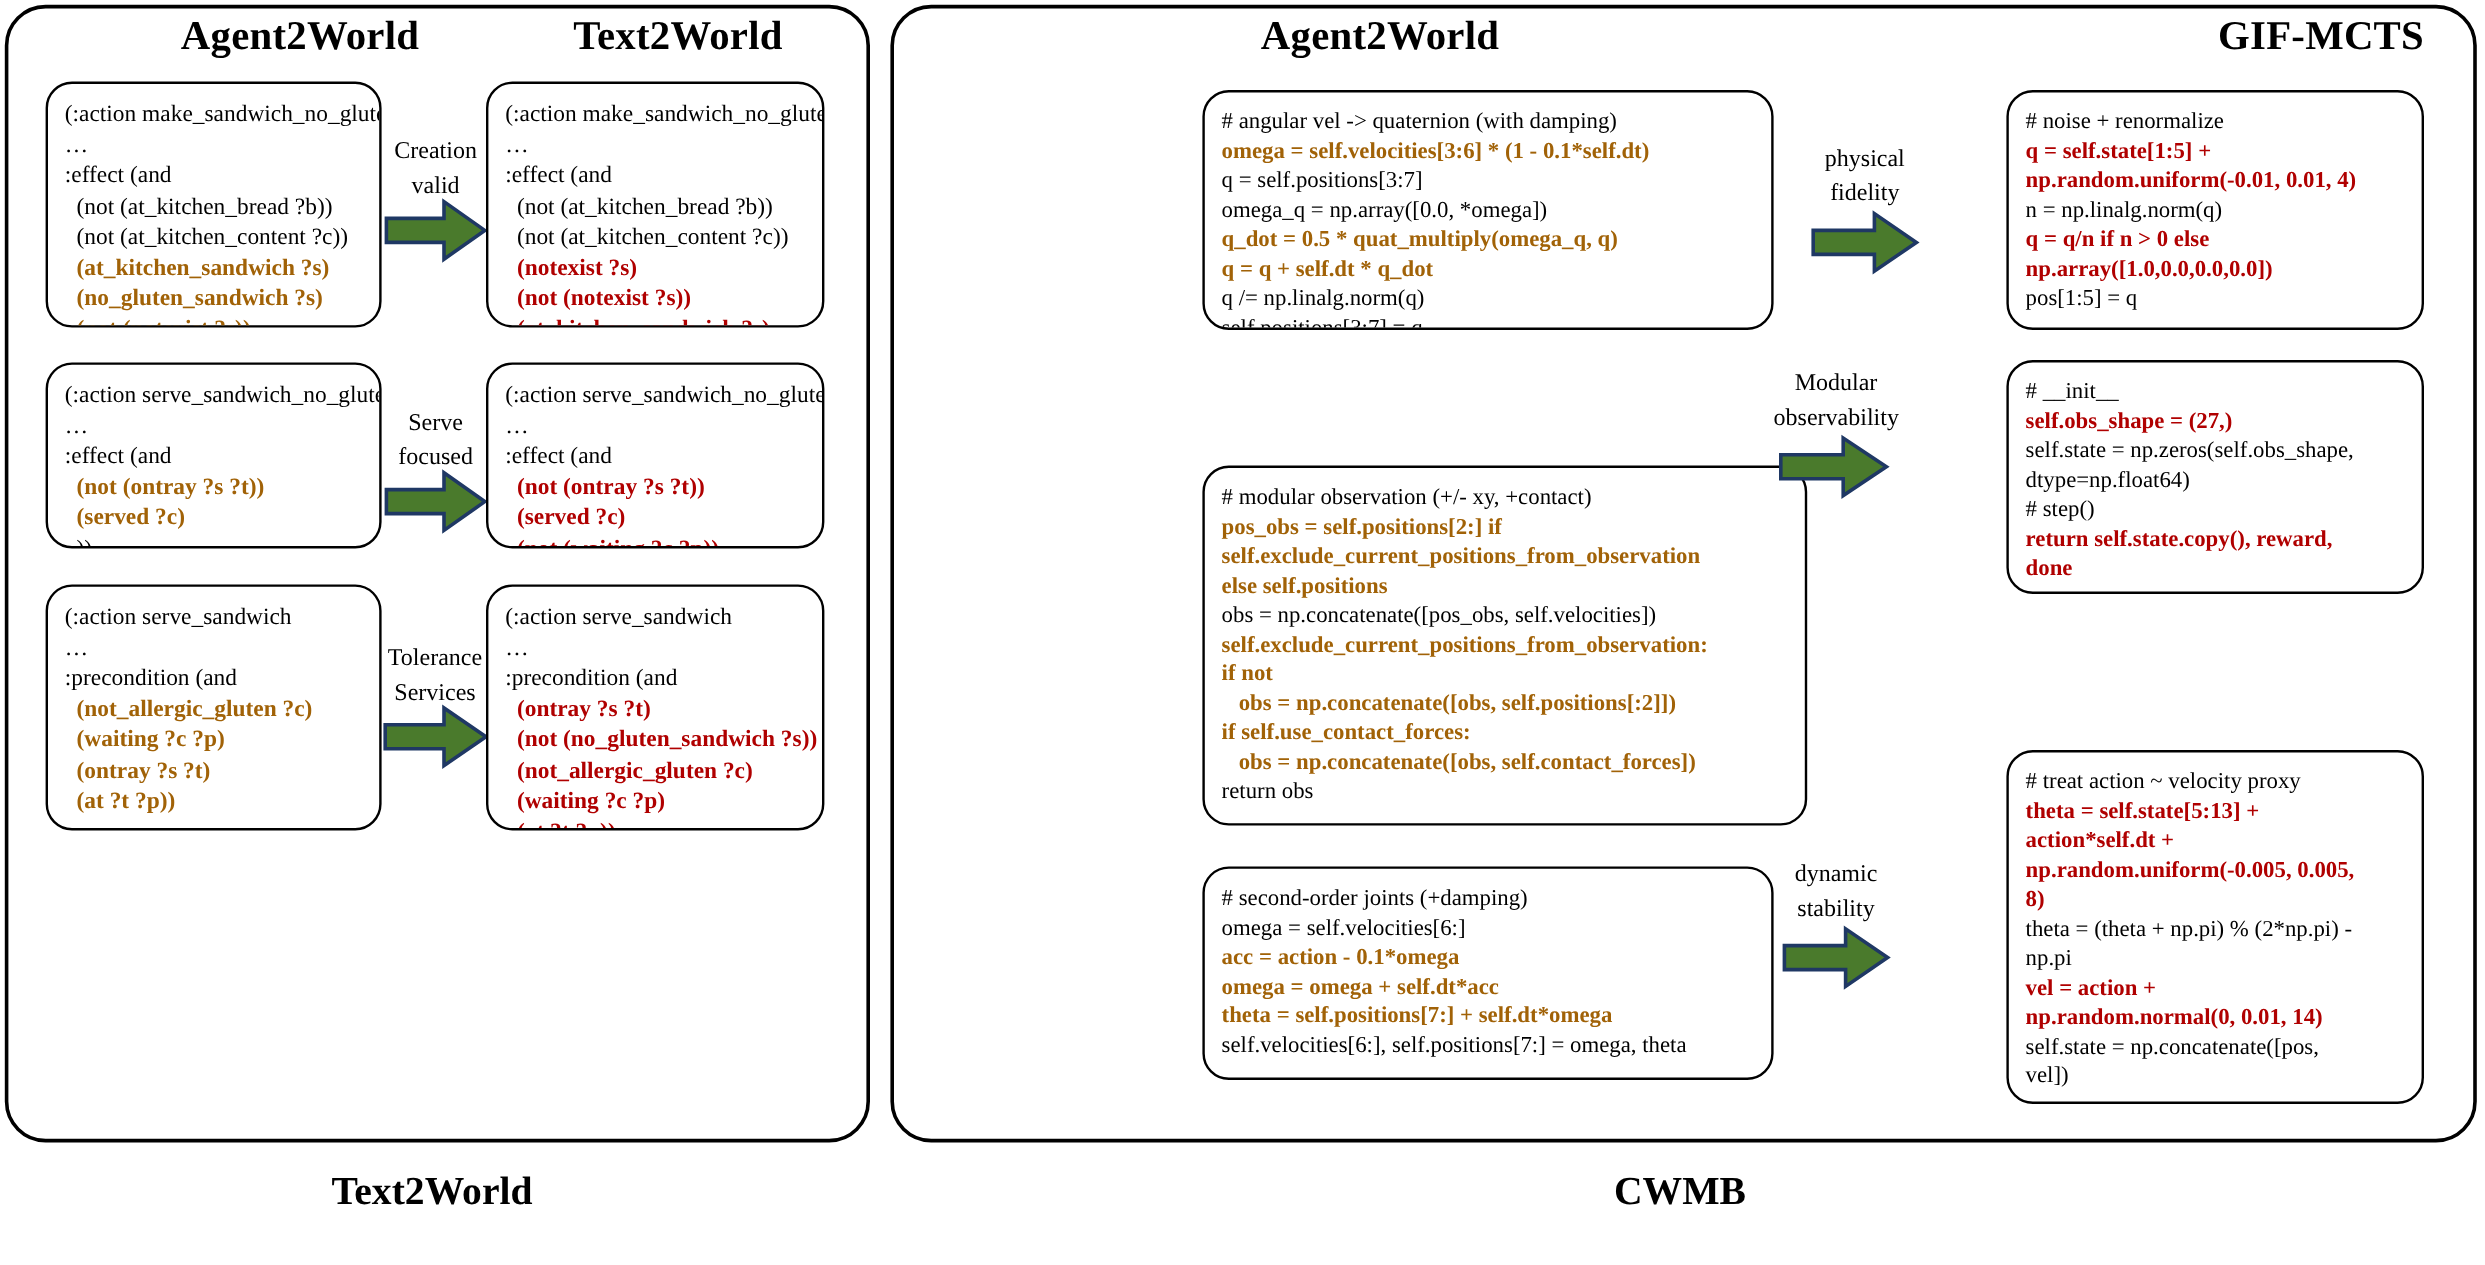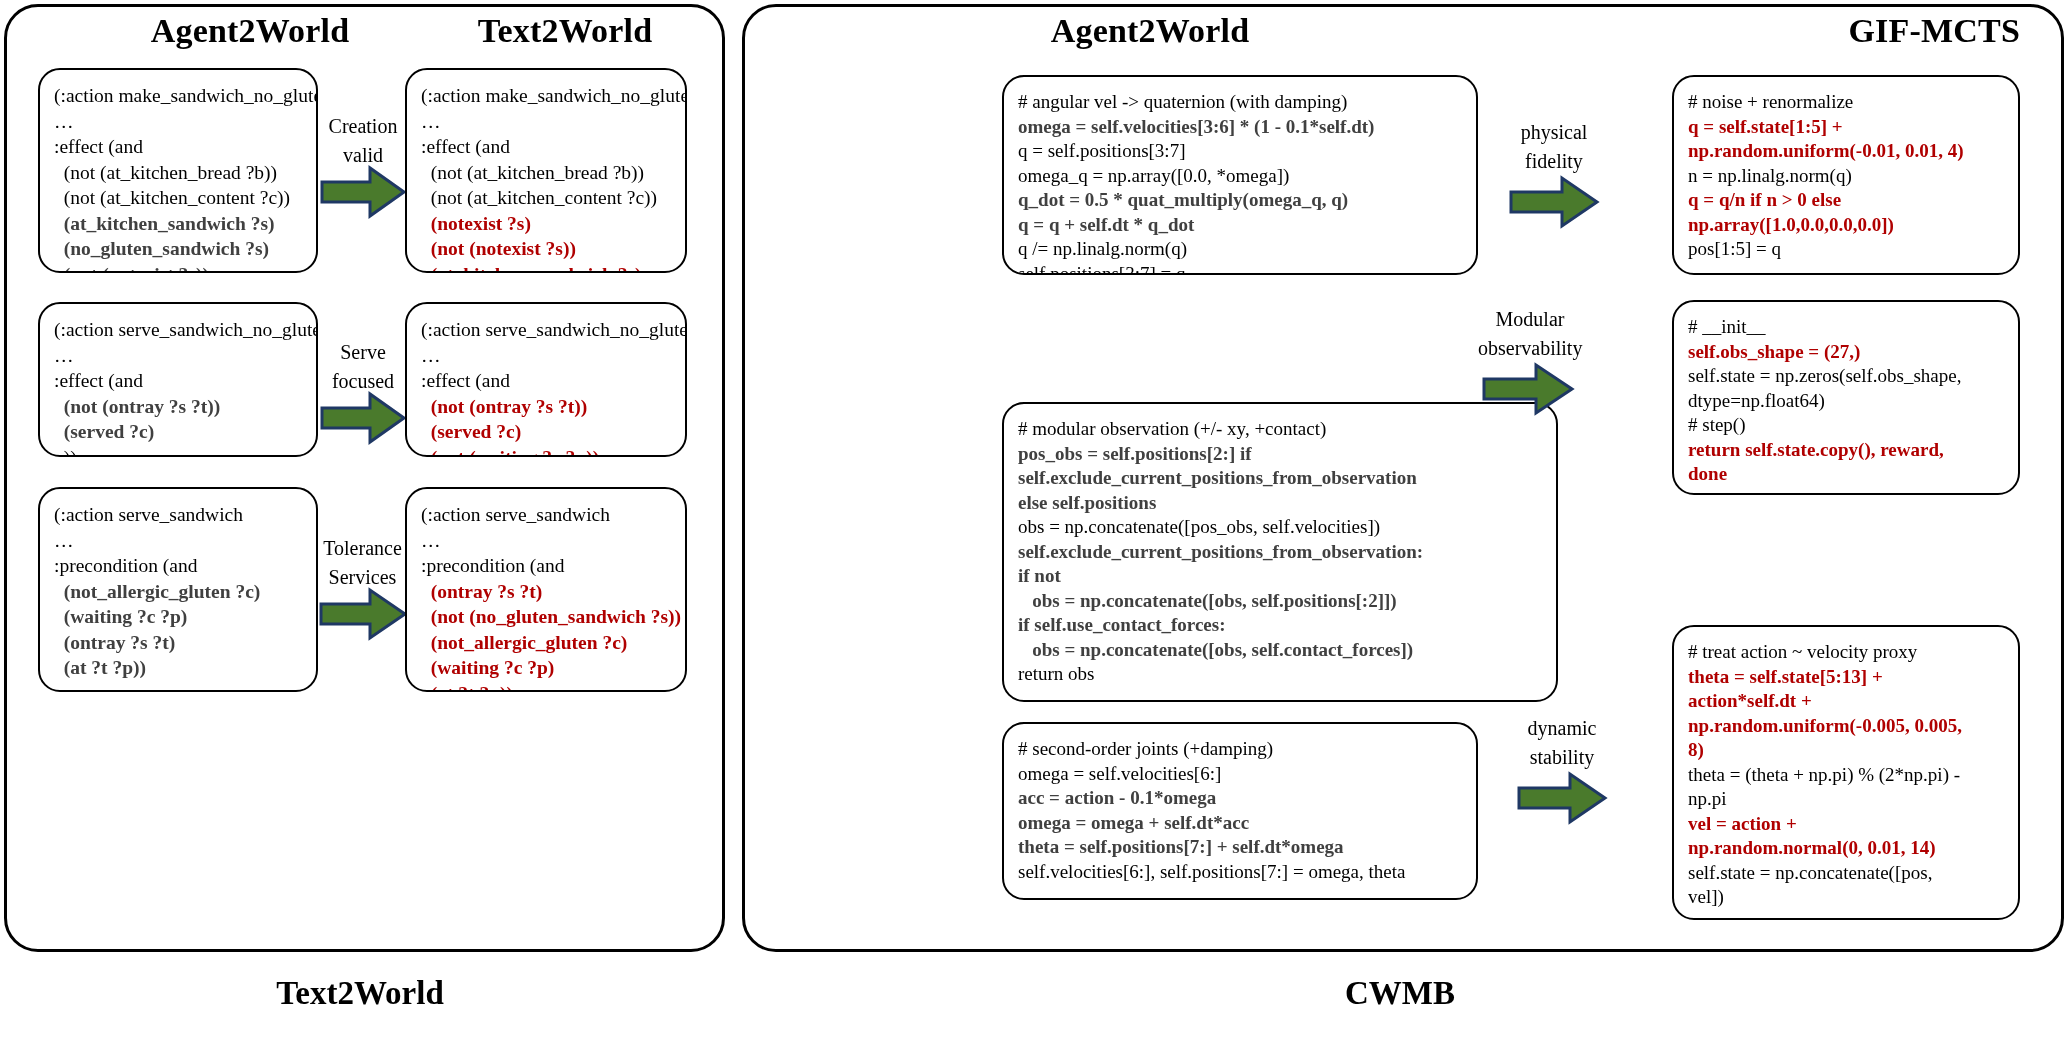--- a/index.html
+++ b/index.html
@@ -64,21 +64,21 @@
     overflow: hidden;
   }
   .codebox .line {
     font-family: "Liberation Serif", "DejaVu Serif", serif;
     font-size: 19.5px;
     line-height: 25.5px;
     color: #000000;
     white-space: pre;
   }
   .codebox.small .line { font-size: 19px; line-height: 24.5px; }
-  .line.green { color: #404040; font-weight: bold; }
+  .line.green { color: #a16207; font-weight: bold; }
   .line.red   { color: #b00000; font-weight: bold; }
   .line.plain { color: #000000; font-weight: normal; }
 
   
   .arrow-group { position: absolute; }
   .arrow-label {
     position: absolute;
     font-size: 20px;
     line-height: 29px;
     color: #000000;
@@ -220,21 +220,21 @@
   <div class="codebox small" style="left:1672px; top:75px; width:348px; height:200px;">
     <div class="line plain"># noise + renormalize</div>
     <div class="line red">q = self.state[1:5] +</div>
     <div class="line red">np.random.uniform(-0.01, 0.01, 4)</div>
     <div class="line plain">n = np.linalg.norm(q)</div>
     <div class="line red">q = q/n if n &gt; 0 else</div>
     <div class="line red">np.array([1.0,0.0,0.0,0.0])</div>
     <div class="line plain">pos[1:5] = q</div>
   </div>
 
-  <div class="codebox small" style="left:1002px; top:402px; width:556px; height:300px;">
+  <div class="codebox small" style="left:1002px; top:388px; width:504px; height:300px;">
     <div class="line plain"># modular observation (+/- xy, +contact)</div>
     <div class="line green">pos_obs = self.positions[2:] if</div>
     <div class="line green">self.exclude_current_positions_from_observation</div>
     <div class="line green">else self.positions</div>
     <div class="line plain">obs = np.concatenate([pos_obs, self.velocities])</div>
     <div class="line green">self.exclude_current_positions_from_observation:</div>
     <div class="line green">if not</div>
     <div class="line green">   obs = np.concatenate([obs, self.positions[:2]])</div>
     <div class="line green">if self.use_contact_forces:</div>
     <div class="line green">   obs = np.concatenate([obs, self.contact_forces])</div>
@@ -261,21 +261,21 @@
 
   <div class="codebox small" style="left:1002px; top:722px; width:476px; height:178px;">
     <div class="line plain"># second-order joints (+damping)</div>
     <div class="line plain">omega = self.velocities[6:]</div>
     <div class="line green">acc = action - 0.1*omega</div>
     <div class="line green">omega = omega + self.dt*acc</div>
     <div class="line green">theta = self.positions[7:] + self.dt*omega</div>
     <div class="line plain">self.velocities[6:], self.positions[7:] = omega, theta</div>
   </div>
 
-  <div class="arrow-group" style="left:1482px; top:714px; width:96px; height:110px;margin-left:32px;">
+  <div class="arrow-group" style="left:1482px; top:714px; width:96px; height:110px;">
     <div class="arrow-label">dynamic
 stability</div>
     <svg class="arrow-svg" width="96" height="56" viewBox="0 0 96 56" style="top:56px;">
       <polygon points="5,18 56,18 56,4 91,28 56,52 56,38 5,38" fill="#4a7a2c" stroke="#1f3864" stroke-width="3"></polygon>
     </svg>
   </div>
 
   <div class="codebox small" style="left:1672px; top:625px; width:348px; height:295px;">
     <div class="line plain"># treat action ~ velocity proxy</div>
     <div class="line red">theta = self.state[5:13] +</div>

